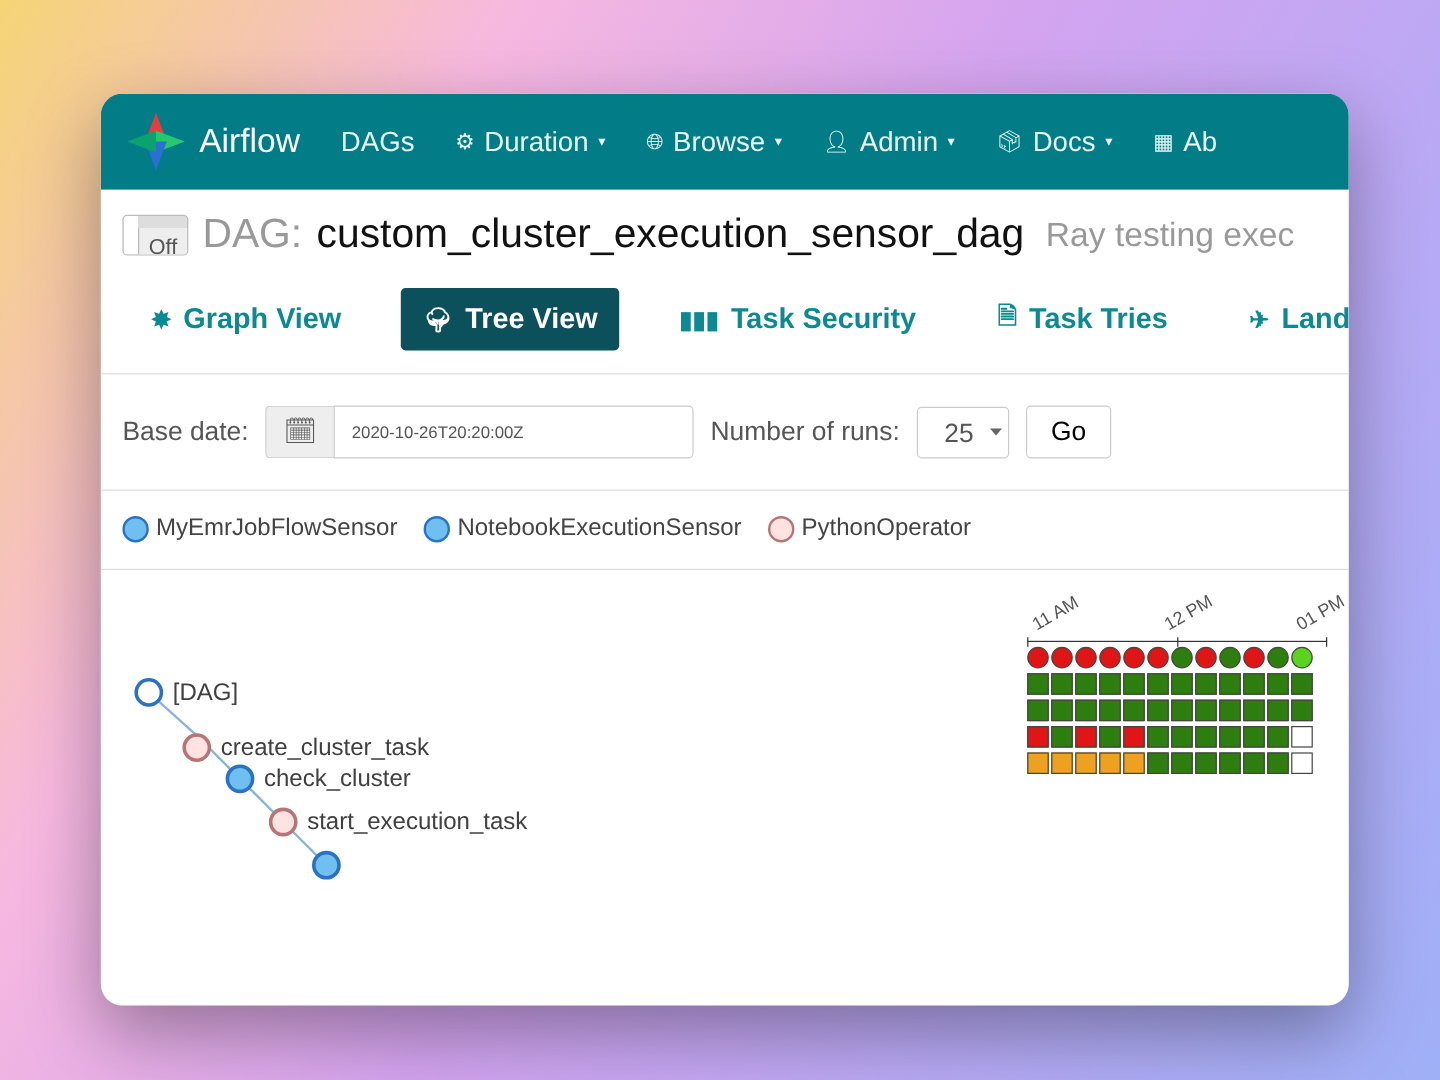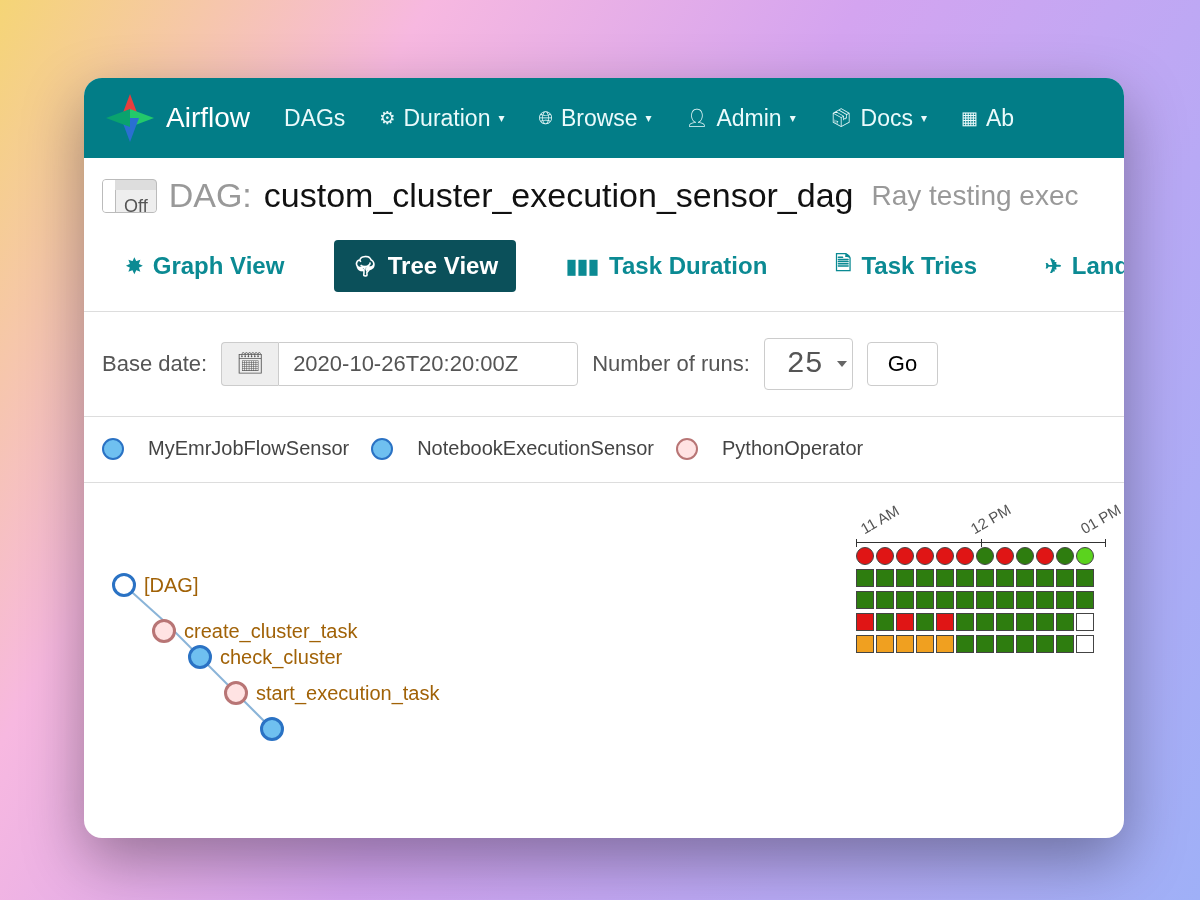--- a/index.html
+++ b/index.html
@@ -117,61 +117,60 @@
     font-size: 22px; color: #555;
     border-bottom: 1px solid #ddd;
   }
   .input-group { display: flex; align-items: stretch; }
   .input-addon {
     background: #eee; border: 1px solid #ccc; border-right: none;
     padding: 8px 14px; border-radius: 4px 0 0 4px;
     display: flex; align-items: center;
   }
   .text-input {
-    border: 1px solid #ccc; padding: 8px 14px; font-size: 22px;
+    border: 1px solid #ccc; padding: 8px 14px; font-size: 14px;
     border-radius: 0 4px 4px 0; width: 300px; color: #555;
   }
   .select {
-    border: 1px solid #ccc; padding: 8px 28px 8px 22px; font-size: 30px;
+    border: 1px solid #ccc; padding: 8px 28px 8px 22px; font-size: 22px;
     border-radius: 4px; background: #fff; color: #555;
     appearance: none; background-image: linear-gradient(#888,#888);
     background-size: 0 0;
     position: relative;
-    font-family: Liberation Mono, monospace;
   }
   .select-wrap { position: relative; display:inline-block; }
   .select-wrap::after {
     content: ""; position:absolute; right:6px; top:50%; transform:translateY(-50%);
     border-left:5px solid transparent;border-right:5px solid transparent;border-top:6px solid #666;
   }
   .go-btn {
     border: 1px solid #ccc; background: #fff; padding: 8px 20px;
     font-size: 22px; border-radius: 4px; cursor: pointer;
   }
 
   
   .legend {
     display: flex; gap: 22px; align-items: center;
     padding: 20px 18px 22px 18px; font-size: 20px; color: #444;
     border-bottom: 1px solid #ddd;
   }
   .swatch { width: 22px; height: 22px; border-radius: 50%; border: 2px solid #555; display:inline-block; }
-  .legend-item { display:flex; align-items:center; gap:24px; }
+  .legend-item { display:flex; align-items:center; gap:6px; }
 
   
   .body {
     display: flex; padding: 16px 18px 0 18px; gap: 8px; position: relative; height: 300px;
   }
 
   
   .tree { flex: 1 1 auto; position: relative; }
   .tree svg.lines { position:absolute; left:0; top:0; width:400px; height:260px; pointer-events:none; }
   .tree .node {
     position: absolute; display: flex; align-items: center; gap: 8px;
-    font-size: 20px; color: #a16207;
+    font-size: 20px; color: #404040;
   }
   .tree .dot {
     width: 24px; height: 24px; border-radius: 50%; border: 3px solid #2a72c4; background: #fff;
   }
   .tree .dot.blue  { background: #6fc0f0; border-color: #2a72c4; }
   .tree .dot.pink  { background: #ffe3e3; border-color: #b87575; }
   .tree .dot.open  { background: #fff; border-color: #2a72c4; }
 
   
   .grid { width: 250px; position: relative; }
@@ -258,21 +257,21 @@
       <div class="tab">
         <span class="ico">✸</span>
         <span>Graph View</span>
       </div>
       <div class="tab active">
         <span class="ico">🌳︎</span>
         <span>Tree View</span>
       </div>
       <div class="tab">
         <span class="ico">▮▮▮</span>
-        <span>Task Duration</span>
+        <span>Task Security</span>
       </div>
       <div class="tab">
         <span class="ico">🗎</span>
         <span>Task Tries</span>
       </div>
       <div class="tab">
         <span class="ico">✈︎</span>
         <span>Landing Times</span>
       </div>
 

